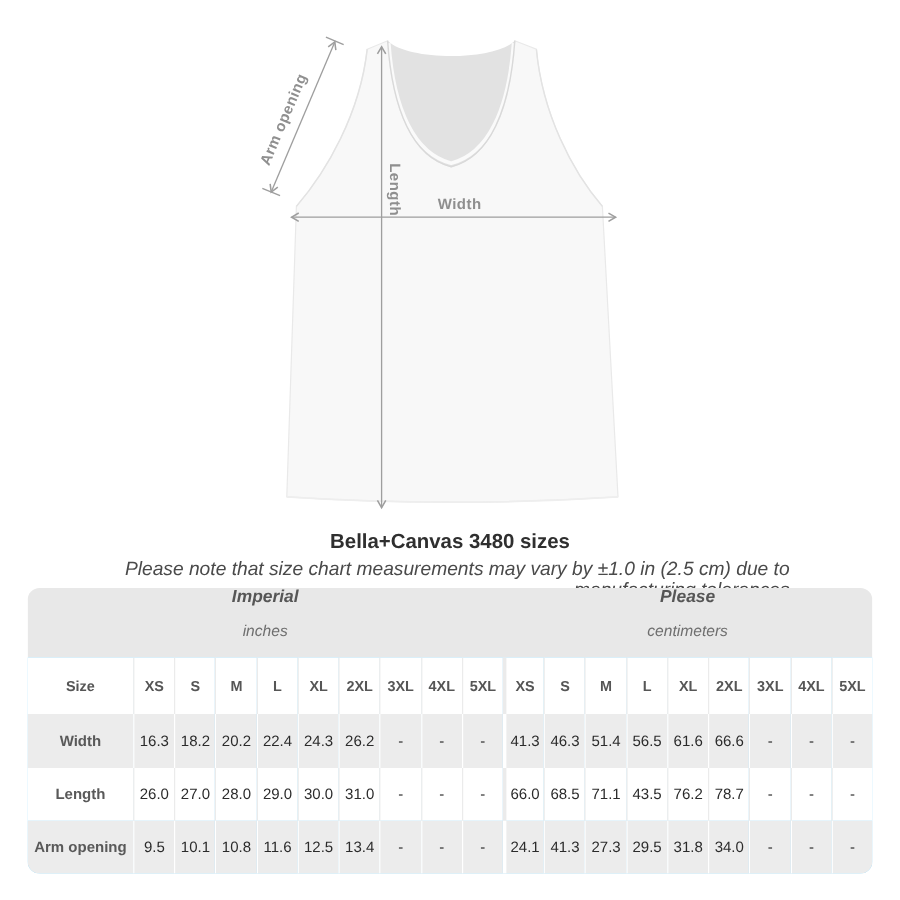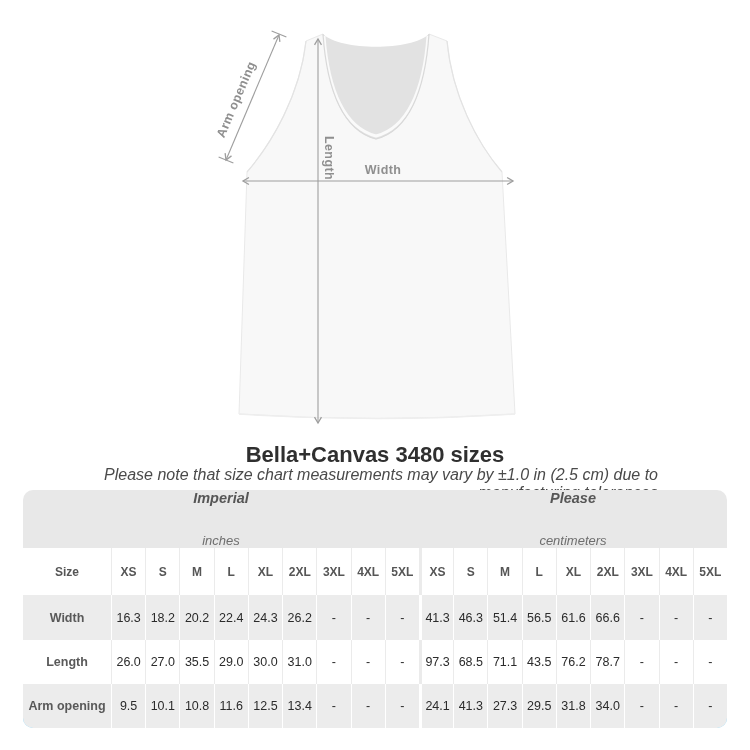--- a/index.html
+++ b/index.html
@@ -14,28 +14,28 @@
   .scoop-line { fill:none; stroke:#d9d9d9; stroke-width:1.2; }
   .scoop-band { fill:none; stroke:#fafafa; stroke-width:3; }
   .armhole-line { fill:none; stroke:#e3e3e3; stroke-width:1.2; }
   .hem-line { fill:none; stroke:#eeeeee; stroke-width:1.5; }
   .dim { stroke:var(--diagram-line,#9e9e9e); stroke-width:1.1; fill:none; }
   .dim-label { font-family:"Liberation Sans", sans-serif; font-size:12.5px; font-weight:600;
                letter-spacing:.4px; fill:var(--diagram-label,#8f8f8f); }
 
   
   .page-title { position:absolute; left:0; top:442px; width:750px; text-align:center;
-                font-size:22px; font-weight:bold; color:var(--title-text,#2f2f2f); }
+                font-size:17px; font-weight:bold; color:var(--title-text,#2f2f2f); }
   .page-subtitle { position:absolute; left:0; top:466px; width:658px; text-align:right;
                    font-size:16px; font-style:italic; color:var(--subtitle-text,#4a4a4a); }
 
   
   .size-table { position:absolute; left:23px; top:490px; width:704px; border-radius:10px; overflow:hidden; }
   .band { display:flex; background:var(--header-band,#e8e8e8); height:58px; }
-  .band-half { display:flex; flex-direction:column; align-items:center; justify-content:space-between; gap:2px; }
+  .band-half { display:flex; flex-direction:column; align-items:center; justify-content:flex-start; gap:12px; }
   .band-left { width:396px; }
   .band-right { flex:1; }
   .band-title { font-size:14.5px; font-weight:bold; font-style:italic; color:#565656; }
   .band-sub { font-size:13px; font-style:italic; color:#6e6e6e; }
 
   .grid { display:grid; grid-template-columns:88px repeat(18, 1fr); grid-template-rows:47px 45px 44px 44px; background:#7dd3fc; }
   .cell { display:flex; align-items:center; justify-content:center;
           font-size:12.5px; color:var(--table-text,#2b2b2b); background:#fff; }
   .cell.hdr { font-size:12px; font-weight:bold; color:#565656; }
   .cell.lbl { font-size:12.5px; font-weight:bold; color:var(--label-text,#595959); }
@@ -144,28 +144,28 @@
         <div class="cell v gray">51.4</div>
         <div class="cell v gray">56.5</div>
         <div class="cell v gray">61.6</div>
         <div class="cell v gray">66.6</div>
         <div class="cell v gray">-</div>
         <div class="cell v gray">-</div>
         <div class="cell v gray">-</div>
         <div class="cell lbl">Length</div>
         <div class="cell v">26.0</div>
         <div class="cell v">27.0</div>
-        <div class="cell v">35.5</div>
+        <div class="cell v">28.0</div>
         <div class="cell v">29.0</div>
         <div class="cell v">30.0</div>
         <div class="cell v">31.0</div>
         <div class="cell v">-</div>
         <div class="cell v">-</div>
         <div class="cell v">-</div>
-        <div class="cell v gstart">97.3</div>
+        <div class="cell v gstart">66.0</div>
         <div class="cell v">68.5</div>
         <div class="cell v">71.1</div>
         <div class="cell v">43.5</div>
         <div class="cell v">76.2</div>
         <div class="cell v">78.7</div>
         <div class="cell v">-</div>
         <div class="cell v">-</div>
         <div class="cell v">-</div>
         <div class="cell lbl gray">Arm opening</div>
         <div class="cell v gray">9.5</div>

